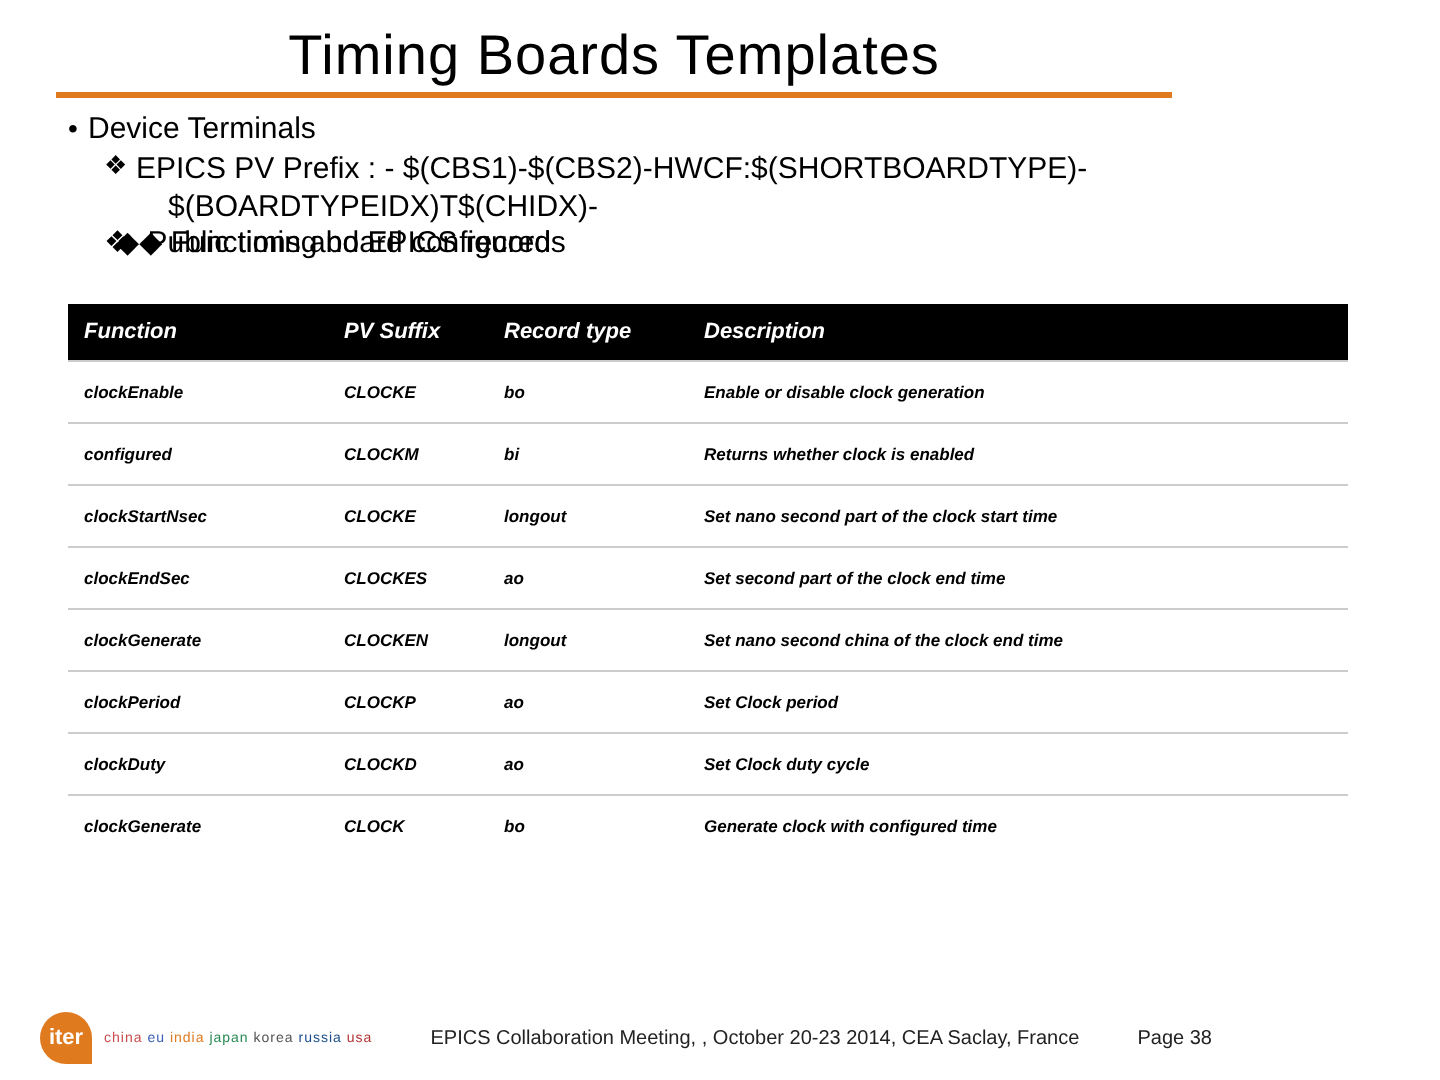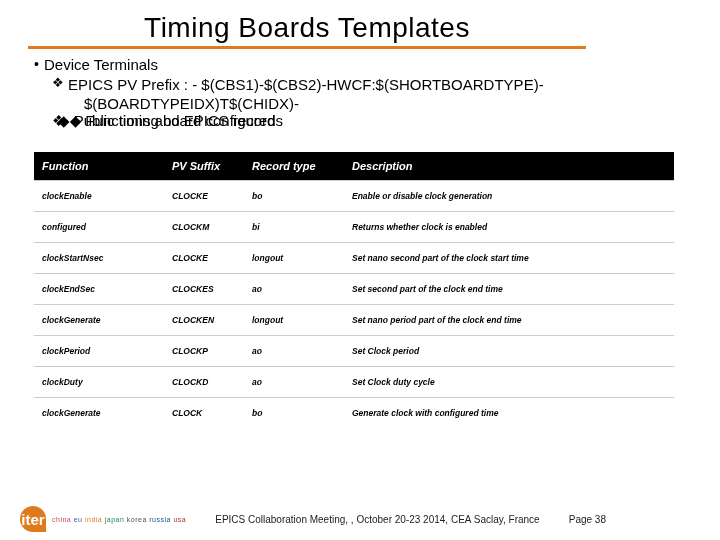--- a/index.html
+++ b/index.html
@@ -17,21 +17,21 @@
   .overlap-line { position: absolute; left: 0; top: 0; white-space: nowrap; font-size: 15px; }
   .ov-a { left: 18px; }
   .ov-b { left: 24px; top: 0; }
   .ov-c { left: 38px; top: 0; }
   table { border-collapse: collapse; width: 640px; margin-top: 20px; table-layout: fixed; font-style: italic; }
   th { background: #000; color: #fff; text-align: left; font-weight: 700; font-size: 11px; padding: 8px 8px; }
   td { background: #fff; color: #000; font-size: 8.5px; font-weight: 700; padding: 10px 8px; border-top: 1px solid #ccc; }
   col.c1 { width: 130px; } col.c2 { width: 80px; } col.c3 { width: 100px; } col.c4 { width: 330px; }
   .footer { position: absolute; left: 0; right: 0; bottom: 8px; display: flex; align-items: center; padding: 0 20px; }
   .logo { display: flex; align-items: center; gap: 6px; }
-  .logo-mark { width: 26px; height: 26px; border-radius: 13px 13px 0 13px; background: #E07A1F; display: flex; align-items: center; justify-content: center; color: #fff; font-size: 15px; font-weight: 700; }
+  .logo-mark { width: 26px; height: 26px; border-radius: 13px 13px 0 13px; background: #E07A1F; display: flex; align-items: center; justify-content: center; color: #fff; font-size: 11px; font-weight: 700; }
   .logo-sub { font-size: 7px; color: #c2b8a8; letter-spacing: 0.5px; }
   .footer-center { flex: 1; text-align: center; font-size: 10px; color: #222; }
   .footer-right { font-size: 10px; color: #222; }
   .china { color: #c94c4c; } .eu { color: #3a5fb8; } .india { color: #E07A1F; }
   .japan { color: #2a8a55; } .korea { color: #555; } .russia { color: #1a4d8a; } .usa { color: #b23333; }
 </style>
 </head>
 <body>
 
 <div class="slide">
@@ -99,21 +99,21 @@
           <tr>
             <td>clockEndSec</td>
             <td>CLOCKES</td>
             <td>ao</td>
             <td>Set second part of the clock end time</td>
           </tr>
           <tr>
             <td>clockGenerate</td>
             <td>CLOCKEN</td>
             <td>longout</td>
-            <td>Set nano period part of the clock end time</td>
+            <td>Set nano second china of the clock end time</td>
           </tr>
           <tr>
             <td>clockPeriod</td>
             <td>CLOCKP</td>
             <td>ao</td>
             <td>Set Clock period</td>
           </tr>
           <tr>
             <td>clockDuty</td>
             <td>CLOCKD</td>

